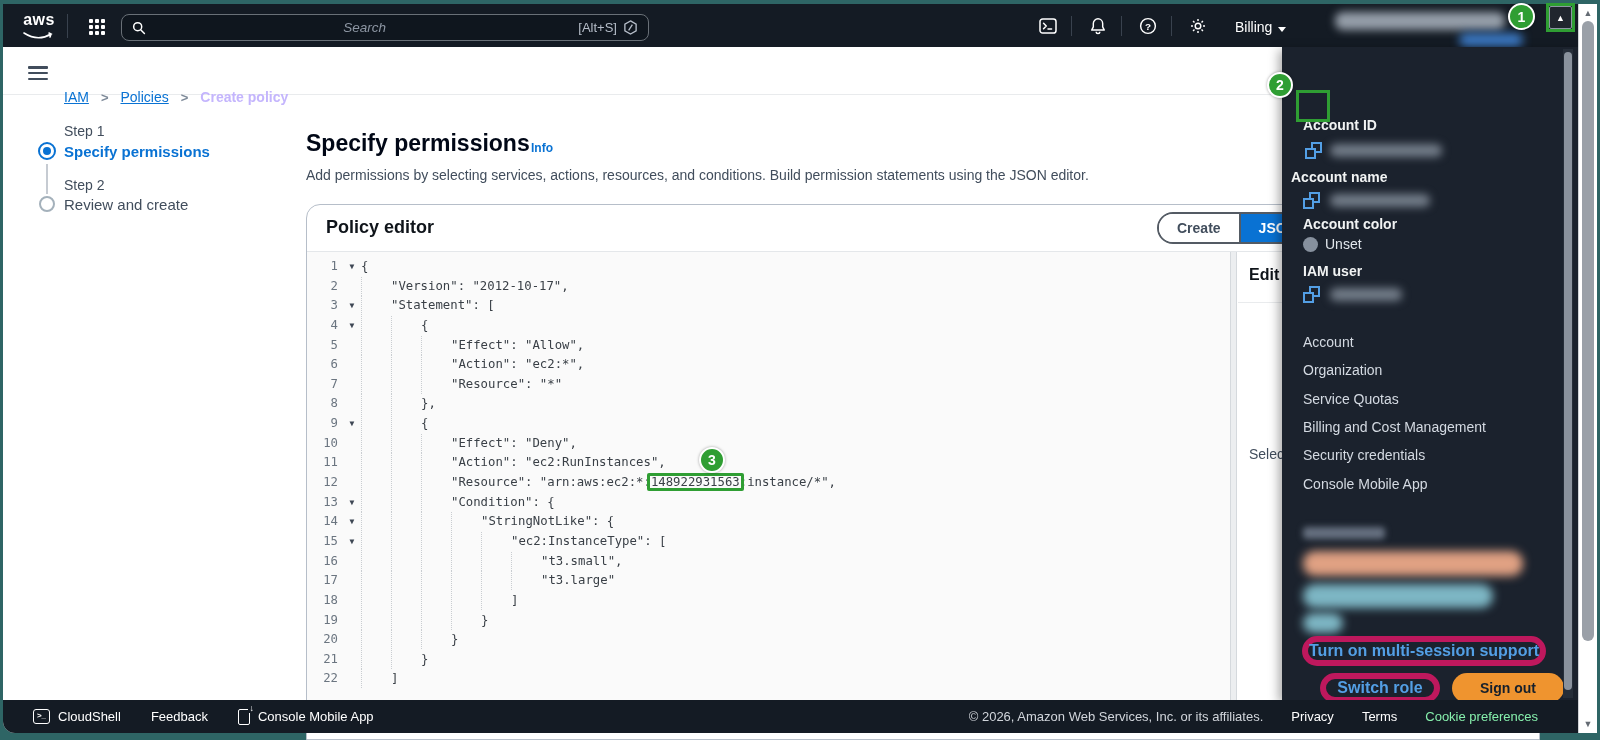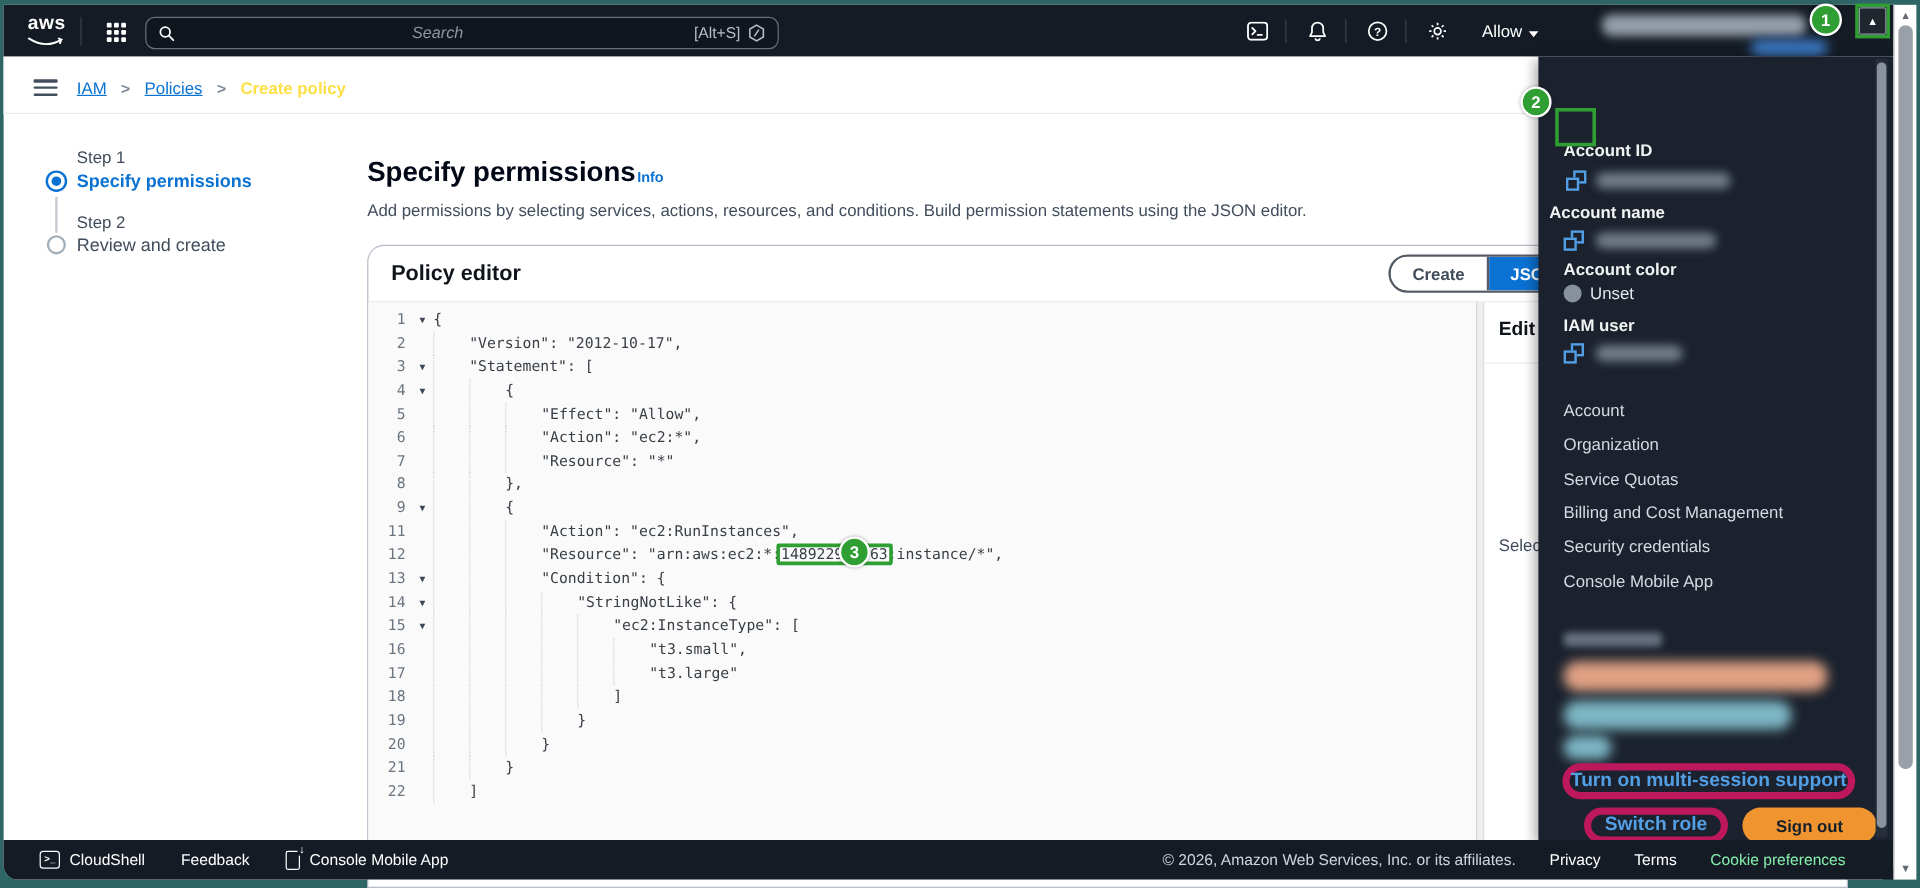--- a/index.html
+++ b/index.html
@@ -32,21 +32,21 @@
 
   .acct-toggle-btn { left:1549px; top:6px; width:23px; height:23px; background:#20262e; border:1px solid #8d96a3; border-radius:2px; color:#fff; display:flex; align-items:center; justify-content:center; font-size:9px; z-index:90; }
 
   
   .crumbrow { left:3px; top:47px; width:1575px; height:48px; background:#fff; border-bottom:1px solid #e9ebed; z-index:5; }
   .burger { left:28px; top:66px; width:20px; height:14px; display:flex; flex-direction:column; justify-content:space-between; }
   .burger i { height:2.5px; background:#414d5c; border-radius:1px; }
   .crumbs { left:64px; top:65px; display:flex; align-items:flex-end; gap:12px; font-size:14px; }
   .crumbs a { color:#0972d3; text-decoration:underline; }
   .crumbs .sep { color:#7d8998; font-size:13px; font-weight:bold; }
-  .crumbs .cur { color:#fde047; font-weight:bold; }
+  .crumbs .cur { color:#c4b5fd; font-weight:bold;margin-top:24px; }
 
   
   .stepword { font-size:14px; color:#414d5c; }
   .radio-active { width:18px; height:18px; border:2px solid #0972d3; border-radius:50%; display:flex; align-items:center; justify-content:center; }
   .radio-active i { width:8px; height:8px; background:#0972d3; border-radius:50%; }
   .radio-idle { width:16px; height:16px; border:2px solid #a4b1bb; border-radius:50%; background:#fff; }
   .steplink { font-size:15px; font-weight:bold; color:#0972d3; }
   .stepidle { font-size:15px; color:#414d5c; }
   .connector { width:2px; background:#c6cbd2; }
 
@@ -173,21 +173,21 @@
     <div class="abs vdiv" style="left:1168px;top:12px;height:20px;"></div>
     <div class="abs hicon" style="left:1186px;top:13px;">
       <svg width="18" height="18" viewBox="0 0 20 20">
           <g stroke="#fff" stroke-width="1.6" fill="none">
             <circle cx="10" cy="10" r="3.1"></circle>
             <path d="M10 2.2 V4.4 M10 15.6 V17.8 M2.2 10 H4.4 M15.6 10 H17.8 M4.5 4.5 L6.1 6.1 M13.9 13.9 L15.5 15.5 M15.5 4.5 L13.9 6.1 M6.1 13.9 L4.5 15.5"></path>
           </g>
         </svg>
     </div>
     <div class="abs" style="left:1232px;top:14px;">
-      <span class="globaltxt">Allow</span><span class="caret"></span>
+      <span class="globaltxt">Billing</span><span class="caret"></span>
     </div>
 
     <div class="abs blurblob" style="left:1332px;top:8px;width:170px;height:18px;background:#959ea9;"></div>
     <div class="abs blurblob" style="left:1456px;top:29px;width:64px;height:14px;background:#3b78c2;filter:blur(5px);"></div>
   </div>
 
   <div class="abs anno-box" style="left:1546px;top:3px;width:29px;height:29px;"></div>
   <div class="abs acct-toggle-btn">▲</div>
   <div class="abs anno-circle" style="left:1508px;top:3px;width:27px;height:27px;">1</div>
 
@@ -266,20 +266,25 @@
       </div>
       <div class="crow">
         <span class="lnum">8</span>
         <span class="fold"></span>
         <span class="ctext"><span class="ind"></span><span class="ind"></span>},</span>
       </div>
       <div class="crow">
         <span class="lnum">9</span>
         <span class="fold">▼</span>
         <span class="ctext"><span class="ind"></span><span class="ind"></span>{</span>
+      </div>
+      <div class="crow">
+        <span class="lnum">10</span>
+        <span class="fold"></span>
+        <span class="ctext"><span class="ind"></span><span class="ind"></span><span class="ind"></span>"Effect": "Deny",</span>
       </div>
       <div class="crow">
         <span class="lnum">11</span>
         <span class="fold"></span>
         <span class="ctext"><span class="ind"></span><span class="ind"></span><span class="ind"></span>"Action": "ec2:RunInstances",</span>
       </div>
       <div class="crow">
         <span class="lnum">12</span>
         <span class="fold"></span>
         <span class="ctext"><span class="ind"></span><span class="ind"></span><span class="ind"></span>"Resource": "arn:aws:ec2:*:<span class="hl">148922931563</span>:instance/*",</span>

